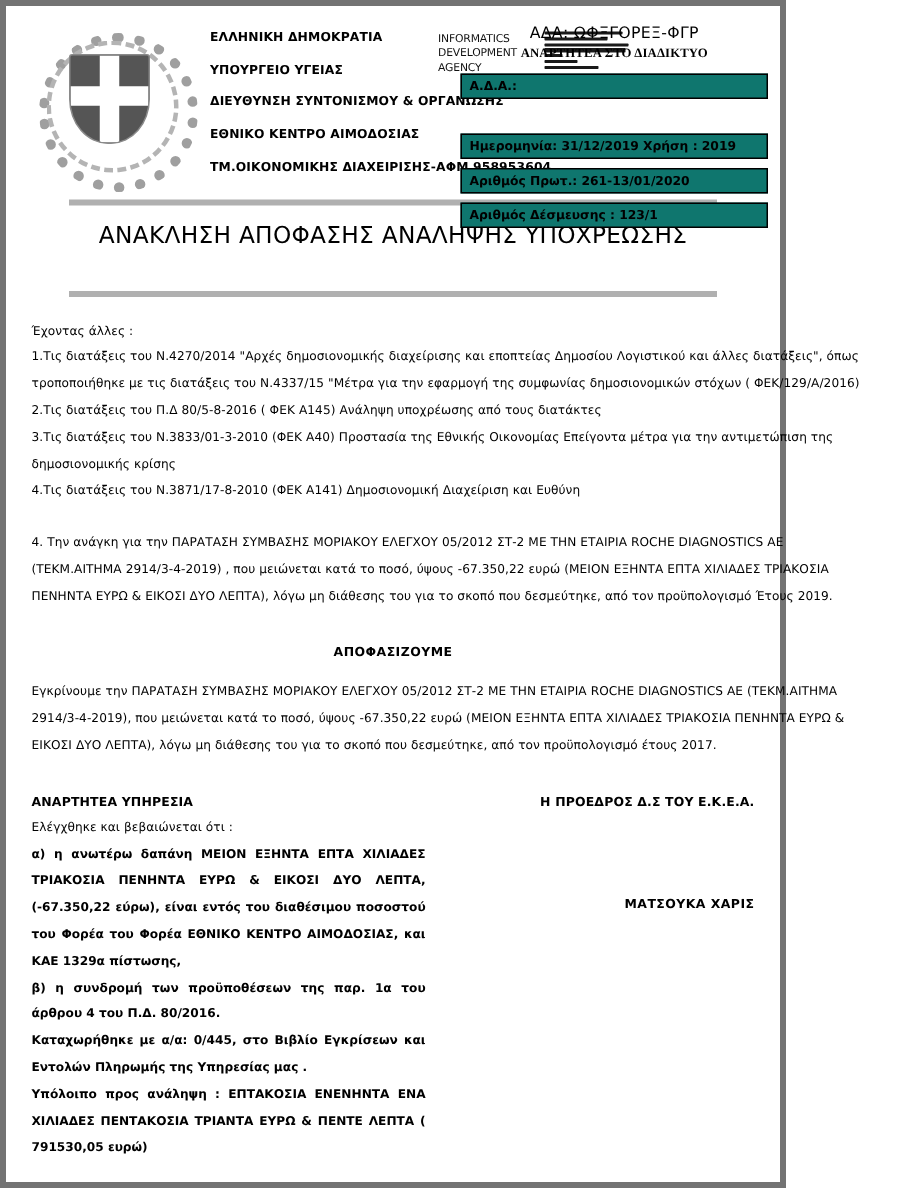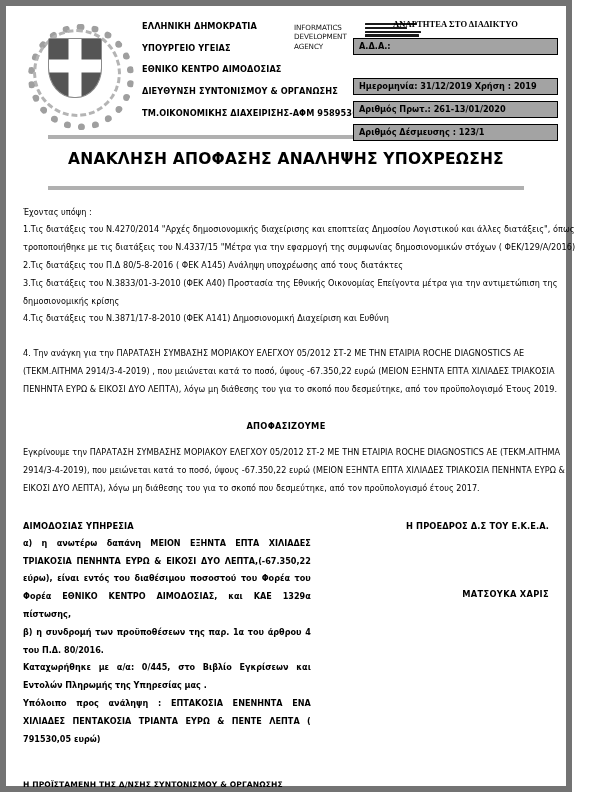--- a/index.html
+++ b/index.html
@@ -9,23 +9,23 @@
   }
   body {
     width: 612px;
     height: 792px;
     font-family: "DejaVu Sans", "Liberation Sans", sans-serif;
     color: #000000;
     position: relative;
     overflow: hidden;
   }
   .page {
-    width: 572px;
+    width: 524px;
     height: 792px;
-    border: 6px solid #737373;
+    border: 4px solid #737373;
     box-sizing: border-box;
     position: relative;
     background: #ffffff;
   }
 
   
   .header {
     display: flex;
     align-items: flex-start;
     padding: 14px 8px 0 18px;
@@ -155,38 +155,38 @@
   .box {
     border: 1px solid #000000;
     box-sizing: border-box;
     height: 17px;
     line-height: 15px;
     font-size: 8.2px;
     font-weight: bold;
     text-align: left;
     padding: 0 5px;
     white-space: nowrap;
-    background: #a3a3a3;
+    background: #0f766e;
   }
   .box.ada-empty { margin-bottom: 23px; }
   .box.sp { margin-bottom: 6px; }
 
   
   .rule {
     height: 4px;
     background: #b0b0b0;
     margin: 0 42px;
   }
   .rule.top { margin-top: 4px; }
   .doc-title {
     text-align: center;
     font-size: 15.5px;
     letter-spacing: .2px;
-    padding: 11px 0 18px 0;
-    font-weight: bold;
+    padding: 11px 0 28px 0;
+    font-weight: normal;
     white-space: nowrap;
   }
 
   
   .body {
     padding: 14px 17px 0 17px;
     box-sizing: border-box;
   }
   .ln {
     font-size: 8.1px;
@@ -262,54 +262,55 @@
         <div class="shield">
           <div class="cross-v"></div>
           <div class="cross-h"></div>
         </div>
       </div>
     </div>
 
     <div class="header-mid">
       <div class="org-line">ΕΛΛΗΝΙΚΗ ΔΗΜΟΚΡΑΤΙΑ</div>
       <div class="org-line">ΥΠΟΥΡΓΕΙΟ ΥΓΕΙΑΣ</div>
+      <div class="org-line">ΔΙΕΥΘΥΝΣΗ ΣΥΝΤΟΝΙΣΜΟΥ &amp; ΟΡΓΑΝΩΣΗΣ</div>
       <div class="org-line">ΕΘΝΙΚΟ ΚΕΝΤΡΟ ΑΙΜΟΔΟΣΙΑΣ</div>
-      <div class="org-line">ΔΙΕΥΘΥΝΣΗ ΣΥΝΤΟΝΙΣΜΟΥ &amp; ΟΡΓΑΝΩΣΗΣ</div>
       <div class="org-line">ΤΜ.ΟΙΚΟΝΟΜΙΚΗΣ ΔΙΑΧΕΙΡΙΣΗΣ-ΑΦΜ 958953604</div>
     </div>
 
     <div class="ida-stamp">
       <div class="ida-title">INFORMATICS DEVELOPMENT AGENCY</div>
       <div class="ida-sig">
         <div class="l w1"></div>
           <div class="l w2"></div>
           <div class="l w3"></div>
         <div class="l w4"></div>
           <div class="l w5"></div>
           <div class="l w6"></div>
         <div class="l w7"></div>
       </div>
     </div>
 
     <div class="header-right">
+      <div class="ada-code">ΑΔΑ: ΩΦΞΓΟΡΕΞ-ΦΓΡ</div>
       <div class="ada-sub">ΑΝΑΡΤΗΤΕΑ ΣΤΟ ΔΙΑΔΙΚΤΥΟ</div>
       <div class="box ada-empty">Α.Δ.Α.:</div>
       <div class="box sp">Ημερομηνία: 31/12/2019 Χρήση : 2019</div>
       <div class="box sp">Αριθμός Πρωτ.: 261-13/01/2020</div>
       <div class="box">Αριθμός Δέσμευσης : 123/1</div>
     </div>
   </div>
 
   <div class="rule top"></div>
   <div class="doc-title">ΑΝΑΚΛΗΣΗ ΑΠΟΦΑΣΗΣ ΑΝΑΛΗΨΗΣ ΥΠΟΧΡΕΩΣΗΣ</div>
   <div class="rule"></div>
 
   <div class="body">
 
-    <div class="ln">Έχοντας υπόψη :</div>
+    <div class="ln">Έχοντας άλλες :</div>
     <div class="ln">1.Τις διατάξεις του Ν.4270/2014 "Αρχές δημοσιονομικής διαχείρισης και εποπτείας Δημοσίου Λογιστικού και άλλες διατάξεις", όπως</div>
     <div class="ln">τροποποιήθηκε με τις διατάξεις του Ν.4337/15 "Μέτρα για την εφαρμογή της συμφωνίας δημοσιονομικών στόχων ( ΦΕΚ/129/Α/2016)</div>
     <div class="ln">2.Τις διατάξεις του Π.Δ 80/5-8-2016 ( ΦΕΚ Α145) Ανάληψη υποχρέωσης από τους διατάκτες</div>
     <div class="ln">3.Τις διατάξεις του Ν.3833/01-3-2010 (ΦΕΚ Α40) Προστασία της Εθνικής Οικονομίας Επείγοντα μέτρα για την αντιμετώπιση της</div>
     <div class="ln">δημοσιονομικής κρίσης</div>
     <div class="ln">4.Τις διατάξεις του Ν.3871/17-8-2010 (ΦΕΚ Α141) Δημοσιονομική Διαχείριση και Ευθύνη</div>
 
     <div class="gap-md"></div>
 
     <div class="ln">4. Την ανάγκη για την ΠΑΡΑΤΑΣΗ ΣΥΜΒΑΣΗΣ ΜΟΡΙΑΚΟΥ ΕΛΕΓΧΟΥ 05/2012 ΣΤ-2 ΜΕ ΤΗΝ ΕΤΑΙΡΙΑ ROCHE DIAGNOSTICS ΑΕ</div>
@@ -323,21 +324,22 @@
     <div class="gap-sm"></div>
 
     <div class="ln">Εγκρίνουμε την ΠΑΡΑΤΑΣΗ ΣΥΜΒΑΣΗΣ ΜΟΡΙΑΚΟΥ ΕΛΕΓΧΟΥ 05/2012 ΣΤ-2 ΜΕ ΤΗΝ ΕΤΑΙΡΙΑ ROCHE DIAGNOSTICS ΑΕ (ΤΕΚΜ.ΑΙΤΗΜΑ</div>
     <div class="ln">2914/3-4-2019), που μειώνεται κατά το ποσό, ύψους -67.350,22 ευρώ (ΜΕΙΟΝ ΕΞΗΝΤΑ ΕΠΤΑ ΧΙΛΙΑΔΕΣ  ΤΡΙΑΚΟΣΙΑ ΠΕΝΗΝΤΑ ΕΥΡΩ &amp;</div>
     <div class="ln">ΕΙΚΟΣΙ ΔΥΟ ΛΕΠΤΑ), λόγω μη διάθεσης του για το σκοπό που δεσμεύτηκε, από τον προϋπολογισμό έτους 2017.</div>
 
     <div class="gap-lg"></div>
 
     <div class="cols">
       <div class="col-l">
-        <div class="col-head">ΑΙΜΟΔΟΣΙΑΣ ΥΠΗΡΕΣΙΑ</div>
+        <div class="col-head">ΑΝΑΡΤΗΤΕΑ ΥΠΗΡΕΣΙΑ</div>
+        <div class="ln">Ελέγχθηκε και βεβαιώνεται ότι :</div>
         <div class="just">α) η ανωτέρω δαπάνη ΜΕΙΟΝ ΕΞΗΝΤΑ ΕΠΤΑ ΧΙΛΙΑΔΕΣ   ΤΡΙΑΚΟΣΙΑ ΠΕΝΗΝΤΑ ΕΥΡΩ &amp; ΕΙΚΟΣΙ ΔΥΟ ΛΕΠΤΑ,(-67.350,22 εύρω), είναι εντός του διαθέσιμου ποσοστού του Φορέα    του Φορέα ΕΘΝΙΚΟ ΚΕΝΤΡΟ ΑΙΜΟΔΟΣΙΑΣ, και ΚΑΕ 1329α πίστωσης,</div>
         <div class="just">β) η συνδρομή των προϋποθέσεων της παρ. 1α του άρθρου 4 του Π.Δ. 80/2016.</div>
         <div class="just">Καταχωρήθηκε με α/α: 0/445, στο Βιβλίο Εγκρίσεων και Εντολών Πληρωμής της Υπηρεσίας μας .</div>
         <div class="just">Υπόλοιπο προς ανάληψη : ΕΠΤΑΚΟΣΙΑ ΕΝΕΝΗΝΤΑ ΕΝΑ ΧΙΛΙΑΔΕΣ ΠΕΝΤΑΚΟΣΙΑ ΤΡΙΑΝΤΑ ΕΥΡΩ &amp; ΠΕΝΤΕ ΛΕΠΤΑ ( 791530,05 ευρώ)</div>
       </div>
       <div class="col-r">
         <div class="col-head">Η ΠΡΟΕΔΡΟΣ Δ.Σ ΤΟΥ Ε.Κ.Ε.Α.</div>
         <div class="sig-name">ΜΑΤΣΟΥΚΑ ΧΑΡΙΣ</div>
       </div>
     </div>

